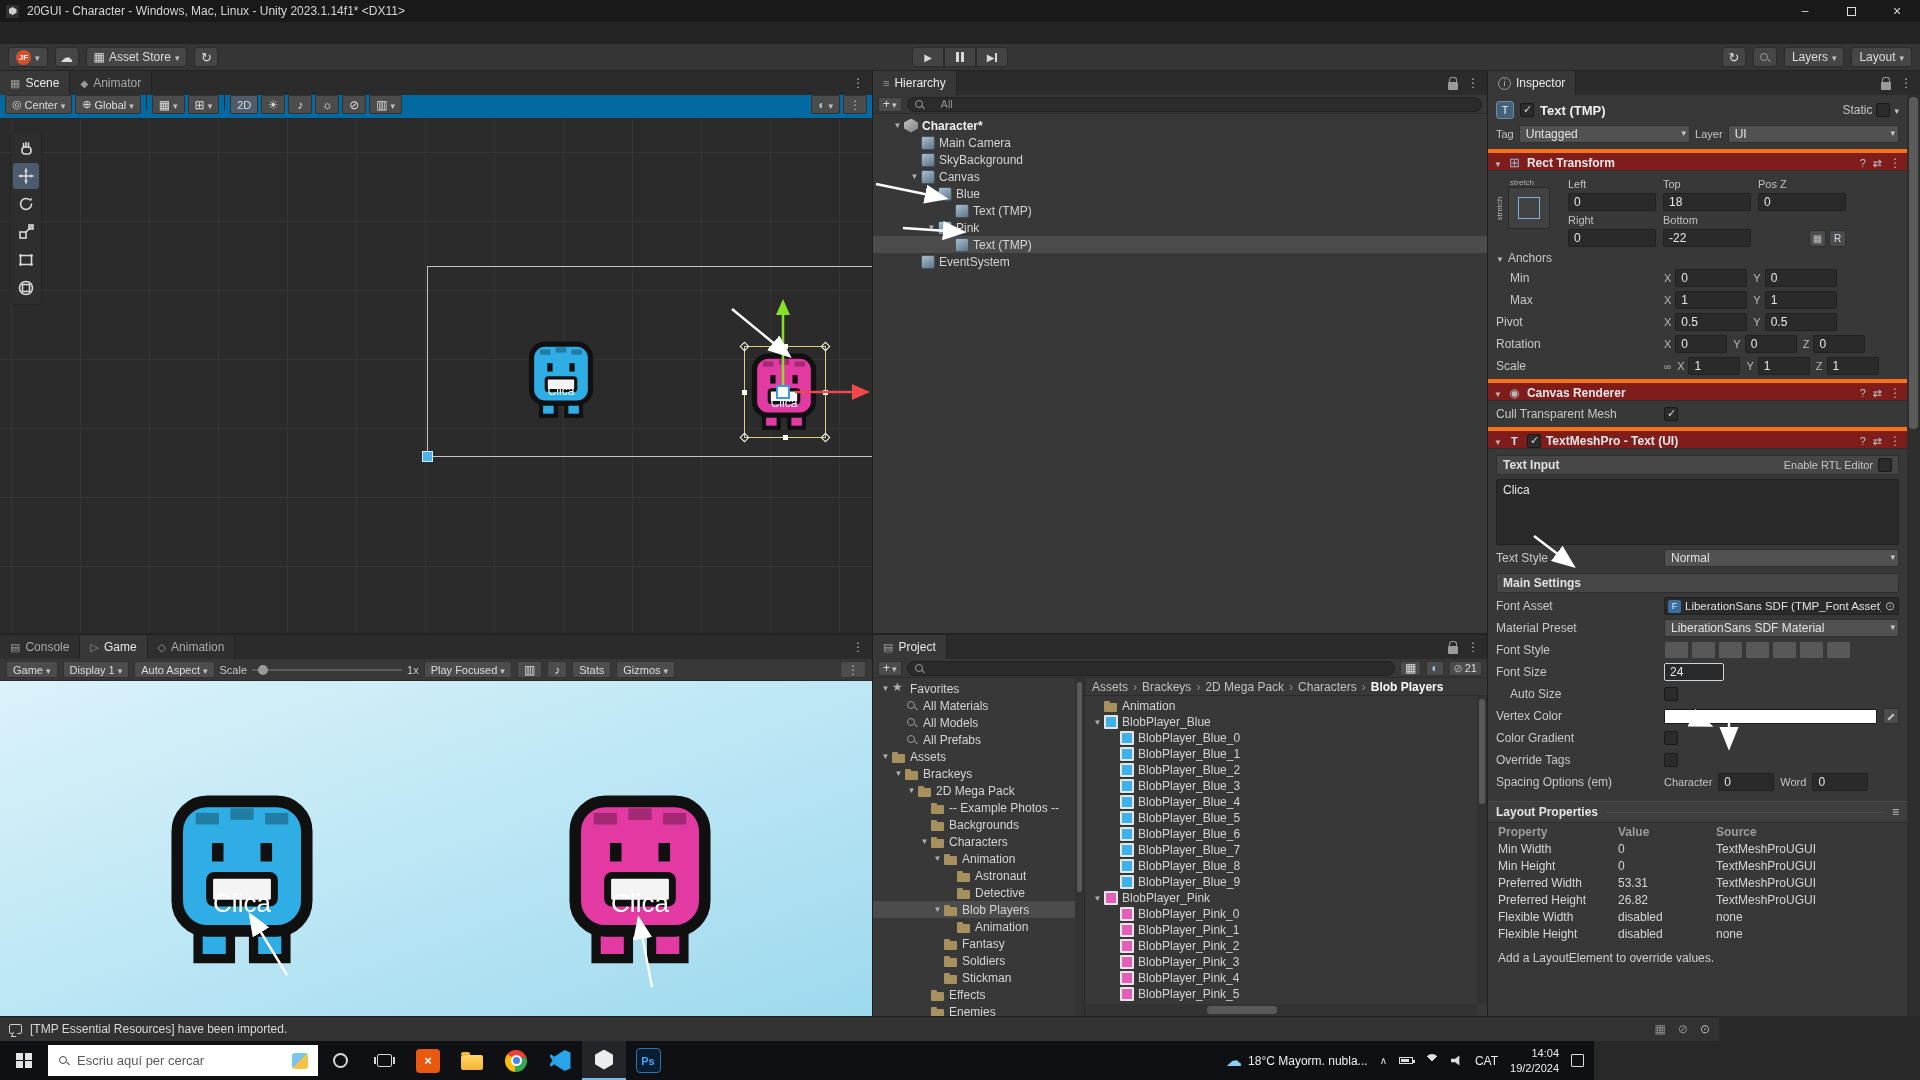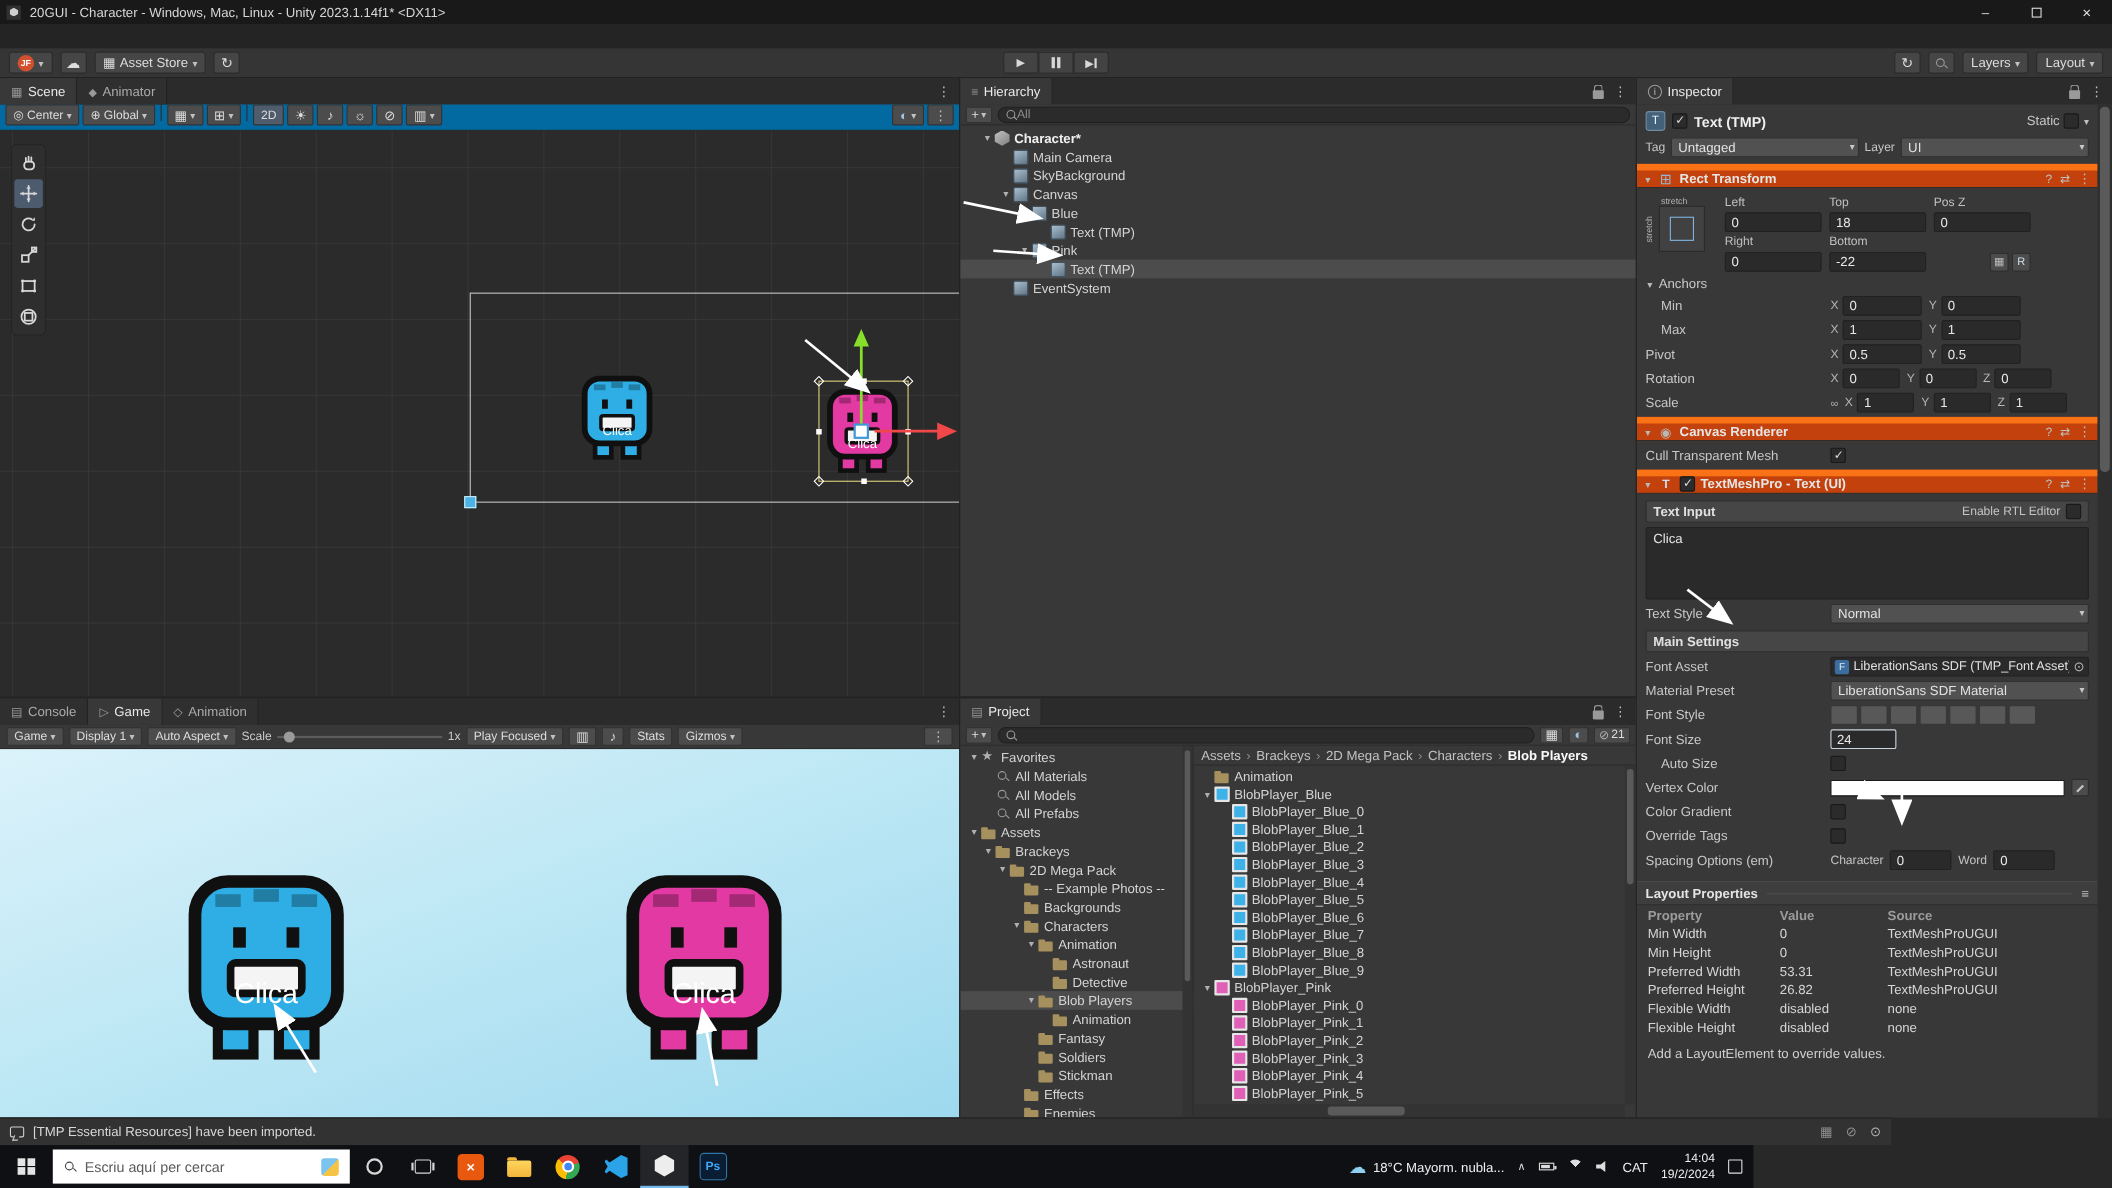--- a/index.html
+++ b/index.html
@@ -170,21 +170,21 @@
   .game-label{position:absolute;left:0;right:0;top:96px;text-align:center;font-size:26px;color:#fff;}
   .char-blue{left:168px;top:111px;}
   .char-pink{left:566px;top:111px;}
 
   
   .hi-toolbar{height:19px;background:#383838;border-bottom:1px solid #2c2c2c;display:flex;
     align-items:center;gap:5px;padding:0 5px;}
   .mini-btn{height:15px;background:#4c4c4c;border:1px solid #323232;border-radius:2px;color:#ddd;
     font-size:11px;display:flex;align-items:center;padding:0 4px;gap:2px;}
   .searchbox{flex:1;height:15px;background:#2b2b2b;border:1px solid #202020;border-radius:8px;
-    display:flex;align-items:center;gap:0;padding:0 6px;color:#8f8f8f;font-size:11px;}
+    display:flex;align-items:center;gap:16px;padding:0 6px;color:#8f8f8f;font-size:11px;}
   .tree{padding-top:3px;}
   .tree-row{height:17px;display:flex;align-items:center;font-size:12px;color:#d4d4d4;white-space:nowrap;}
   .tree-row.selected{background:#4c4c4c;}
   .tree-row.bold .lbl{font-weight:bold;color:#f0f0f0;}
   .indent{display:inline-block;flex:none;}
   .tw{width:13px;text-align:center;font-size:8px;color:#b0b0b0;flex:none;}
   .lbl{overflow:hidden;text-overflow:ellipsis;}
   .ico{width:14px;height:14px;margin-right:4px;position:relative;flex:none;display:inline-block;}
   .ico-unity{background:linear-gradient(140deg,#c2c2c2,#7e7e7e);
     clip-path:polygon(50% 0,100% 28%,100% 72%,50% 100%,0 72%,0 28%);}
@@ -224,22 +224,22 @@
   .v-scrollbar{position:absolute;right:0;top:24px;bottom:0;width:13px;background:#2e2e2e;}
   .v-thumb{position:absolute;left:2px;right:2px;top:2px;height:36%;background:#5a5a5a;border-radius:4px;}
   .insp-head{display:flex;align-items:center;gap:6px;padding:6px 8px 4px;}
   .tmp-obj-ico{width:18px;height:18px;background:#44617a;border:1px solid #6e8ba2;border-radius:3px;
     color:#e9f3fb;font-size:11px;display:flex;align-items:center;justify-content:center;}
   .tmp-obj-ico::before{content:"T";}
   .obj-name{font-weight:bold;font-size:13px;color:#efefef;flex:1;}
   .static-wrap{display:flex;align-items:center;gap:4px;color:#c6c6c6;font-size:12px;}
   .tagrow{display:flex;align-items:center;gap:5px;padding:2px 8px 6px;}
   .minilbl{color:#c6c6c6;font-size:11px;}
-  .comp-head{height:22px;background:#c2410c;border-top:6px solid #f97316;border-bottom:1px solid #2d2d2d;
-    display:flex;align-items:flex-start;gap:5px;padding:0 6px;}
+  .comp-head{height:22px;background:#7f1d1d;border-top:4px solid #f97316;border-bottom:1px solid #2d2d2d;
+    display:flex;align-items:flex-end;gap:5px;padding:0 6px;}
   .comp-title{font-weight:bold;color:#e6e6e6;font-size:12px;flex:1;}
   .comp-ico{width:15px;height:15px;display:flex;align-items:center;justify-content:center;}
   .comp-ico.rt::before{content:"⊞";color:#93b8d4;font-size:13px;}
   .comp-ico.cr::before{content:"◉";color:#b9b9b9;font-size:12px;}
   .comp-ico.tmp::before{content:"T";color:#cfe2f2;font-size:11px;font-weight:bold;}
   .head-ics{display:flex;align-items:center;gap:7px;}
   .rt-top{display:flex;gap:12px;margin:7px 8px 4px;}
   .anchor-widget{width:60px;position:relative;flex:none;padding-top:9px;padding-left:12px;}
   .stretch-top{position:absolute;left:14px;top:0;font-size:8px;color:#b2b2b2;}
   .stretch-left{position:absolute;left:-9px;top:26px;font-size:8px;color:#b2b2b2;transform:rotate(-90deg);}

